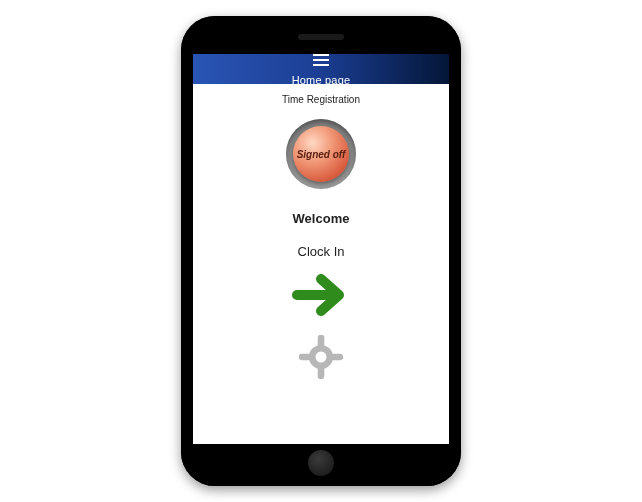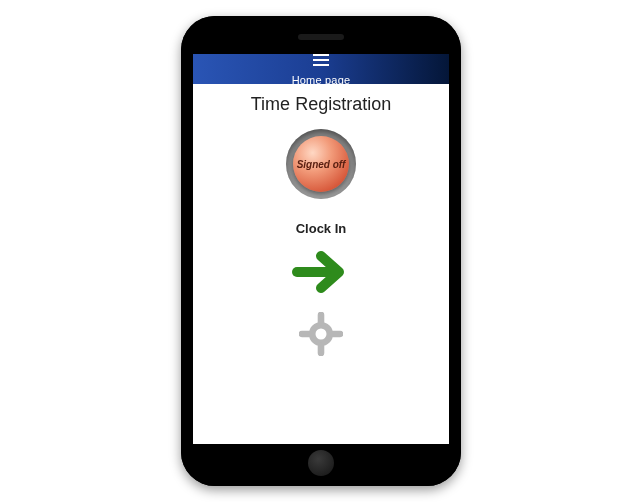--- a/index.html
+++ b/index.html
@@ -9,25 +9,25 @@
   .phone-inner{position:absolute;left:12px;right:12px;top:38px;bottom:42px;background:#fff;overflow:hidden;}
   .speaker{position:absolute;top:18px;left:50%;transform:translateX(-50%);width:46px;height:6px;border-radius:3px;background:#1a1a1a;}
   .home-btn{position:absolute;bottom:10px;left:50%;transform:translateX(-50%);width:26px;height:26px;border-radius:50%;background:radial-gradient(circle at 40% 35%,#3a3a3a,#141414);} 
   
   .appbar{height:30px;background:linear-gradient(90deg,#2a55b5 0%,#1b3e93 50%,#041638 100%);display:flex;align-items:center;color:#fff;font-size:11px;padding:0 8px;gap:8px;flex-direction:column;}
   .hamburger{display:flex;flex-direction:column;gap:3px;cursor:pointer;}
   .hamburger span{display:block;width:16px;height:2px;background:#fff;}
   .appbar-title{letter-spacing:.2px;}
   
   .content{padding:10px 0 0;text-align:center;color:#222;}
-  .title{font-size:18px;font-weight:400;margin:0 0 14px;}
+  .title{font-size:10px;font-weight:400;margin:0 0 14px;}
   .status-orb{width:70px;height:70px;margin:0 auto 22px;border-radius:50%;background:#8e8e8e;display:flex;align-items:center;justify-content:center;box-shadow:inset 0 3px 6px rgba(0,0,0,.5),inset 0 -3px 6px rgba(255,255,255,.25);} 
   .orb-inner{width:56px;height:56px;border-radius:50%;background:radial-gradient(circle at 35% 30%,#ffd8c4 0%,#f29b7a 35%,#d85a3c 75%,#b73a23 100%);display:flex;align-items:center;justify-content:center;font-size:10px;font-style:italic;color:#5a2012;box-shadow:0 2px 5px rgba(0,0,0,.35);font-weight:bold;} 
   .welcome{font-size:13px;font-weight:700;margin:0 0 18px;}
-  .label{font-size:13px;font-weight:700;margin:18px 0 12px;}
+  .label{font-size:13px;font-weight:400;margin:18px 0 12px;}
   .arrow-wrap{margin:0 auto 16px;width:60px;height:48px;display:flex;align-items:center;justify-content:center;}
   .x-wrap{margin:0 auto;width:60px;height:44px;display:flex;align-items:center;justify-content:center;}
 </style>
 </head>
 <body>
 
 <div class="stage">
   <div class="phone">
     <div class="speaker"></div>
     <div class="phone-inner">
@@ -39,20 +39,21 @@
           </div>
         <div class="appbar-title">Home page</div>
       </div>
       <div class="content">
         <div class="title">Time Registration</div>
 
         <div class="status-orb">
           <div class="orb-inner">Signed off</div>
         </div>
 
+        <div class="welcome">Welcome</div>
 
         <div class="label">Clock In</div>
         <div class="arrow-wrap">
           <svg viewBox="0 0 60 48" width="60" height="48">
             <g fill="none" stroke="#2e8b1c" stroke-width="10" stroke-linecap="round" stroke-linejoin="round">
               <line x1="6" y1="24" x2="44" y2="24"></line>
               <polyline points="30,8 48,24 30,40"></polyline>
             </g>
           </svg>
         </div>

